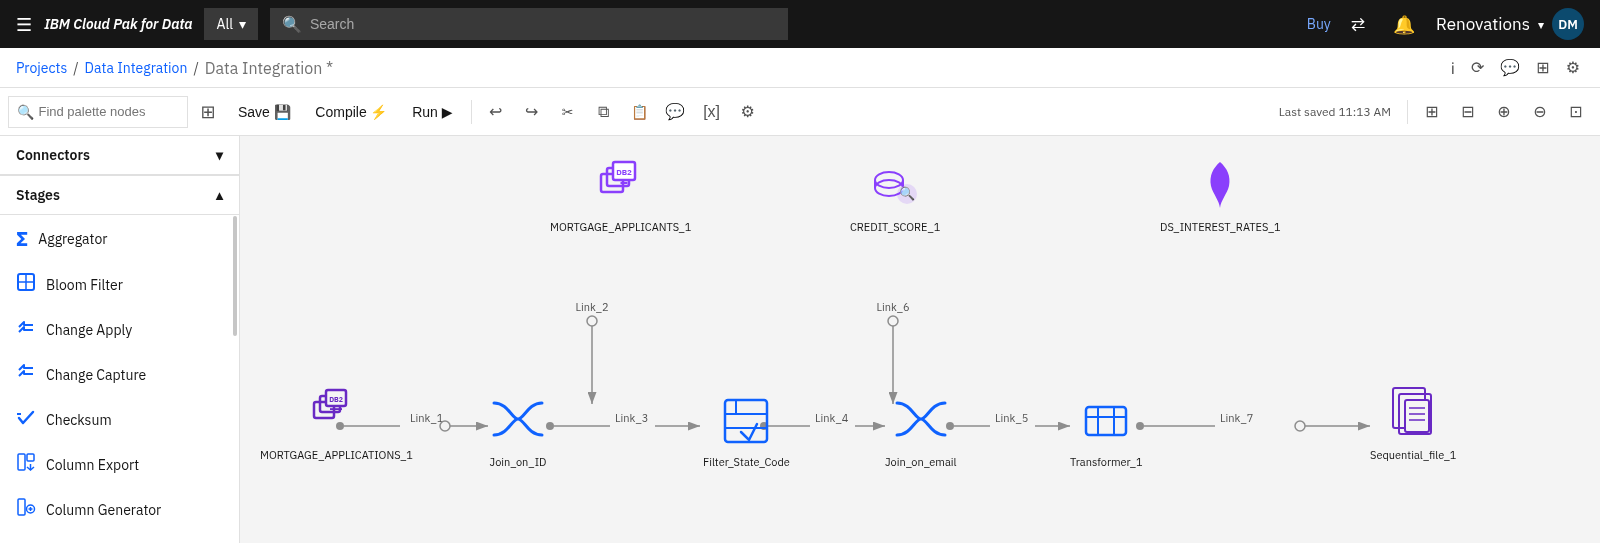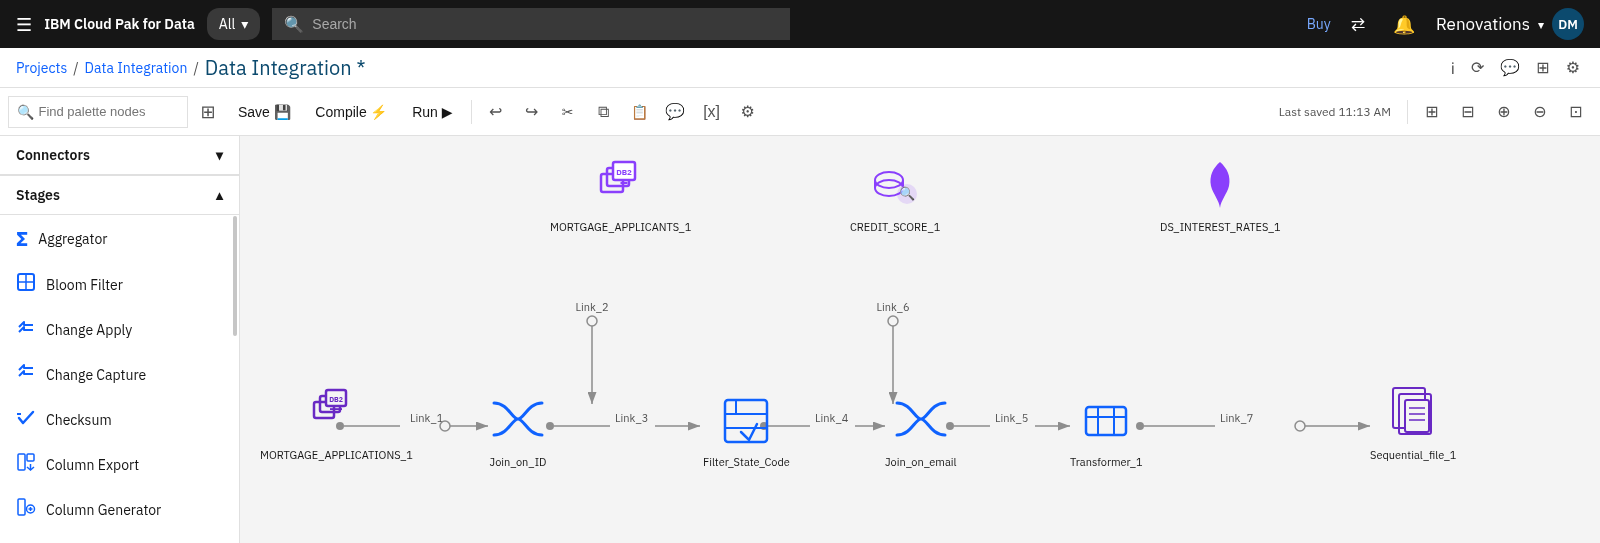--- a/index.html
+++ b/index.html
@@ -5,47 +5,47 @@
     * { box-sizing: border-box; margin: 0; padding: 0; }
     body { font-family: 'IBM Plex Sans', Arial, sans-serif; background: #f4f4f4; overflow: hidden; width: 1600px; height: 543px; }
 
     
     .topnav {
       display: flex; align-items: center;
       background: #161616; color: #fff;
       height: 48px; padding: 0 16px; gap: 12px;
     }
     .topnav-menu { font-size: 18px; cursor: pointer; color: #fff; }
-    .topnav-brand { font-size: 14px; font-weight: 600; color: #fff; flex-shrink: 0; }
+    .topnav-brand { font-size: 14px; font-weight: 600; color: #fff; flex-shrink: 0; font-style: italic; }
     .topnav-search {
       display: flex; align-items: center; gap: 8px;
       background: #393939; border: none; color: #fff;
       padding: 6px 12px; flex: 1; max-width: 600px; height: 32px;
     }
     .topnav-search input { background: transparent; border: none; outline: none; color: #fff; font-size: 14px; width: 100%; }
     .topnav-search input::placeholder { color: #a8a8a8; }
-    .topnav-all { display: flex; align-items: center; gap: 6px; color: #fff; font-size: 14px; background: #393939; padding: 6px 12px; height: 32px; cursor: pointer; flex-shrink: 0; border-radius: 12px; }
+    .topnav-all { display: flex; align-items: center; gap: 6px; color: #fff; font-size: 14px; background: #393939; padding: 6px 12px; height: 32px; cursor: pointer; flex-shrink: 0; }
     .topnav-spacer { flex: 1; }
     .topnav-buy { color: #78a9ff; font-size: 14px; cursor: pointer; }
     .topnav-icon { color: #fff; font-size: 18px; cursor: pointer; padding: 0 8px; }
     .topnav-user-area { display: flex; align-items: center; gap: 8px; cursor: pointer; }
     .topnav-username { color: #fff; font-size: 17px; }
     .topnav-avatar { width: 32px; height: 32px; background: #0c4a6e; border-radius: 50%; display: flex; align-items: center; justify-content: center; color: #fff; font-size: 13px; font-weight: 600; }
     .topnav-chevron { color: #fff; font-size: 12px; }
 
     
     .breadcrumb-bar {
       display: flex; align-items: center;
       background: #fff; height: 40px; padding: 0 16px;
       border-bottom: 1px solid #e0e0e0;
       gap: 0;
     }
     .breadcrumb-item { font-size: 14px; color: #0f62fe; cursor: pointer; }
     .breadcrumb-sep { color: #525252; margin: 0 6px; font-size: 14px; }
-    .breadcrumb-current { font-size: 20px; color: #0c4a6e; }
+    .breadcrumb-current { font-size: 16px; color: #737373; }
     .breadcrumb-spacer { flex: 1; }
     .breadcrumb-icons { display: flex; gap: 8px; color: #525252; font-size: 16px; }
     .breadcrumb-icons span { cursor: pointer; padding: 4px; }
 
     
     .toolbar {
       display: flex; align-items: center; gap: 4px;
       background: #fff; border-bottom: 1px solid #e0e0e0;
       height: 48px; padding: 0 8px;
     }

